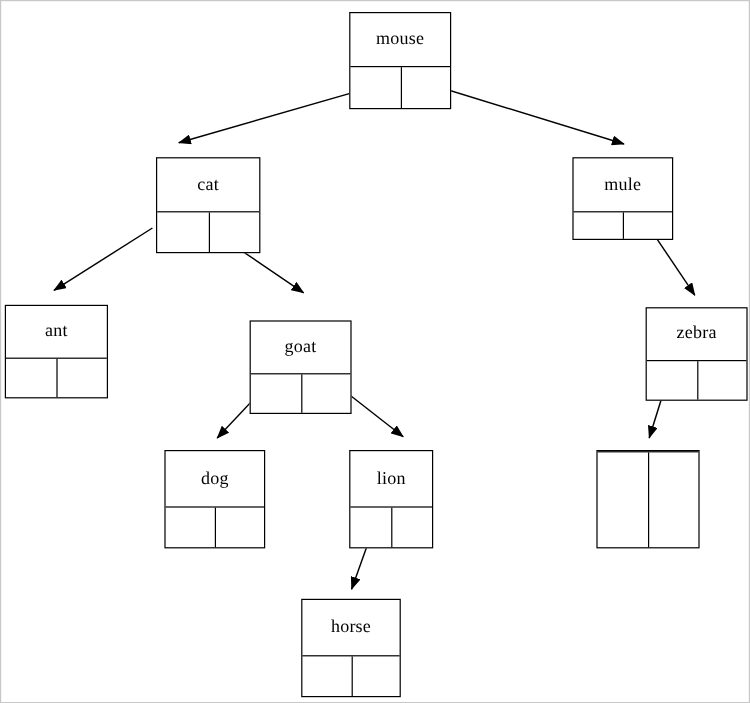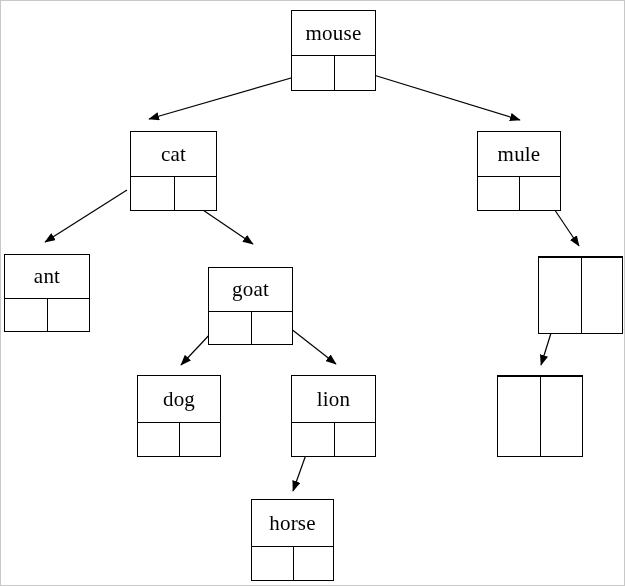--- a/index.html
+++ b/index.html
@@ -32,21 +32,21 @@
     background: #ffffff;
     display: flex;
     flex-direction: column;
   }
   .node-label {
     flex: 0 0 auto;
     box-sizing: border-box;
     display: flex;
     align-items: center;
     justify-content: center;
-    font-size: 21px;
+    font-size: 15px;
     color: #000000;
     line-height: 1;
     letter-spacing: 0.2px;
   }
   .node-ptrs {
     flex: 1 1 auto;
     box-sizing: border-box;
     border-top: 1px solid #000000;
     display: flex;
   }
@@ -90,21 +90,21 @@
           <div class="ptr right"></div>
         </div>
       </div>
       <div class="node" style="left: 105px; top: 130px; width: 87px; height: 80px; margin-left: 24px;">
         <div class="node-label" style="height: 44px;">cat</div>
         <div class="node-ptrs">
           <div class="ptr left"></div>
           <div class="ptr right"></div>
         </div>
       </div>
-      <div class="node" style="left: 476px; top: 130px; width: 84px; height: 80px;">
+      <div class="node" style="left: 476px; top: 130px; width: 84px; height: 69px;">
         <div class="node-label" style="height: 44px;">mule</div>
         <div class="node-ptrs">
           <div class="ptr left"></div>
           <div class="ptr right"></div>
         </div>
       </div>
       <div class="node" style="left: 3px; top: 253px; width: 86px; height: 78px;">
         <div class="node-label" style="height: 43px;">ant</div>
         <div class="node-ptrs">
           <div class="ptr left"></div>
@@ -112,33 +112,34 @@
         </div>
       </div>
       <div class="node" style="left: 207px; top: 266px; width: 85px; height: 78px;">
         <div class="node-label" style="height: 43px;">goat</div>
         <div class="node-ptrs">
           <div class="ptr left"></div>
           <div class="ptr right"></div>
         </div>
       </div>
       <div class="node" style="left: 537px; top: 255px; width: 85px; height: 78px;">
+        <div class="node-label" style="height: 43px;">zebra</div>
         <div class="node-ptrs">
           <div class="ptr left"></div>
           <div class="ptr right"></div>
         </div>
       </div>
       <div class="node" style="left: 136px; top: 374px; width: 84px; height: 82px;">
         <div class="node-label" style="height: 46px;">dog</div>
         <div class="node-ptrs">
           <div class="ptr left"></div>
           <div class="ptr right"></div>
         </div>
       </div>
-      <div class="node" style="left: 290px; top: 374px; width: 85px; height: 82px;">
+      <div class="node" style="left: 290px; top: 374px; width: 70px; height: 82px;">
         <div class="node-label" style="height: 46px;">lion</div>
         <div class="node-ptrs">
           <div class="ptr left"></div>
           <div class="ptr right"></div>
         </div>
       </div>
       <div class="node" style="left: 496px; top: 374px; width: 86px; height: 82px;">
         <div class="node-ptrs">
           <div class="ptr left"></div>
           <div class="ptr right"></div>

